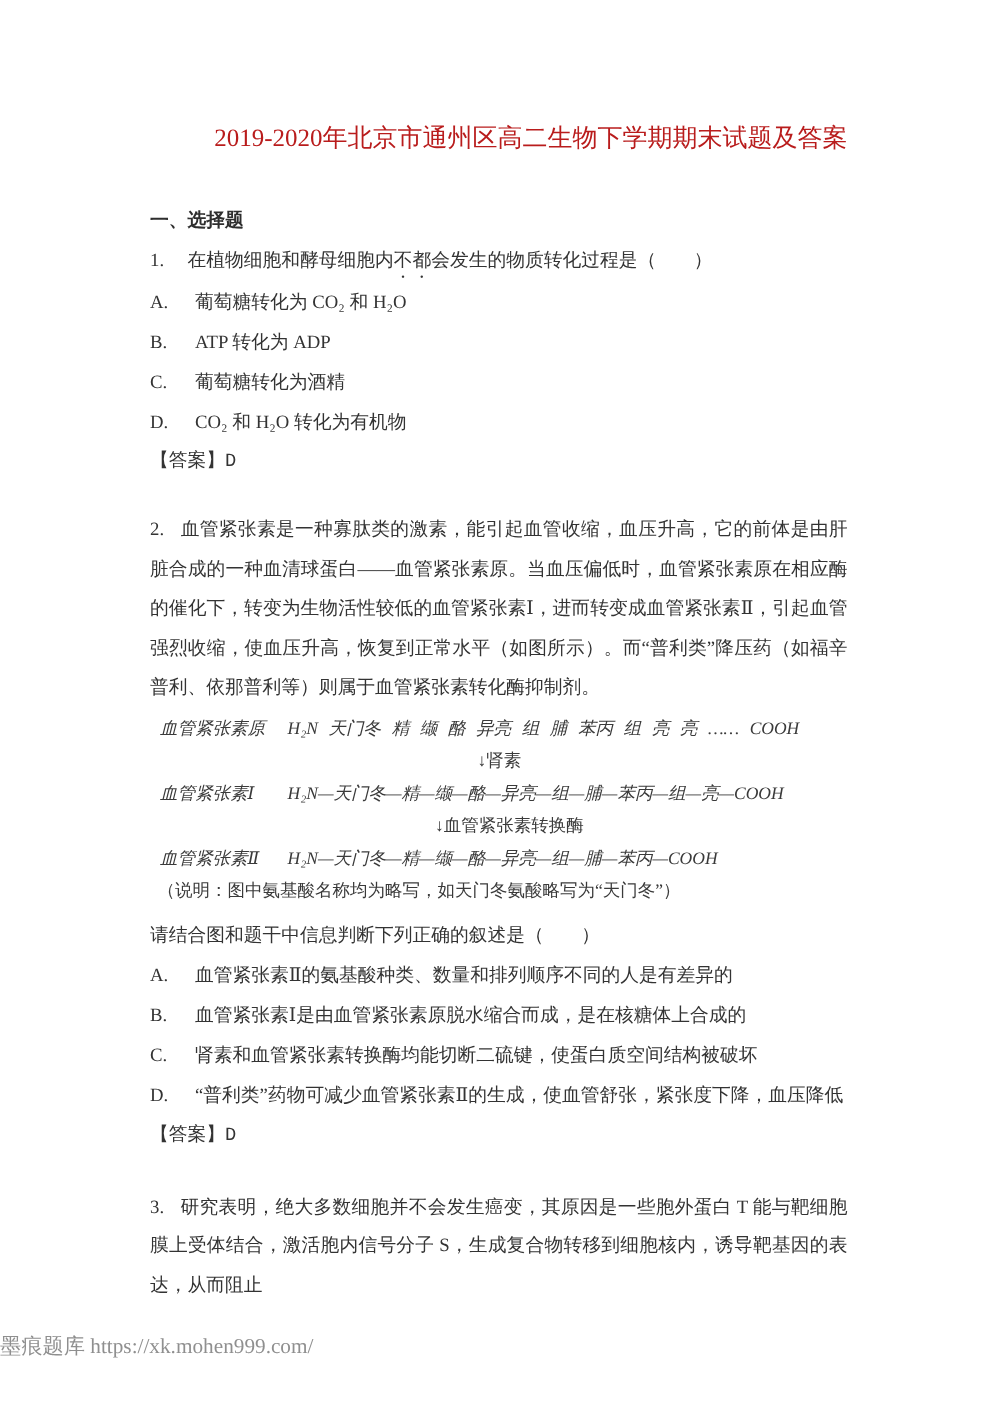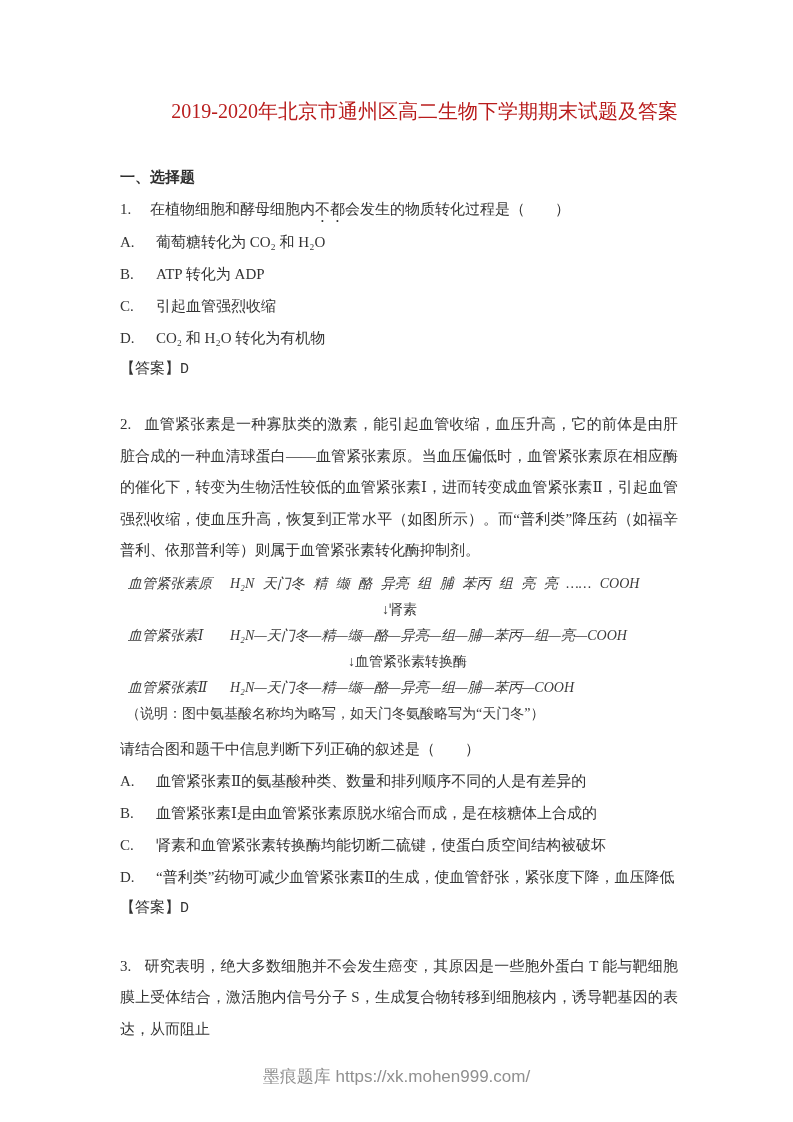--- a/index.html
+++ b/index.html
@@ -67,22 +67,21 @@
   .d-note { padding-left:6px; }
 
   .ask { margin-top:6px; }
 
   .q3-block { margin-top:26px; }
 
   .footer {
     position:absolute;
     left:0; right:0;
     top:1063px;
-    text-align:center;
-    font-family:Liberation Sans, sans-serif;
+    font-family:Liberation Serif, serif;
     font-size:17px;
     line-height:28px;
     color:#8f8f8f;
   }
   .footer a { color:#8f8f8f; text-decoration:none; }
 </style>
 </head>
 <body>
 
 <div class="content">
@@ -99,21 +98,21 @@
     <div class="line opt">
       <span class="opt-letter">A.</span>
       <span class="opt-text">葡萄糖转化为 CO₂ 和 H₂O</span>
     </div>
     <div class="line opt">
       <span class="opt-letter">B.</span>
       <span class="opt-text">ATP 转化为 ADP</span>
     </div>
     <div class="line opt">
       <span class="opt-letter">C.</span>
-      <span class="opt-text">引起血管强烈收缩</span>
+      <span class="opt-text">葡萄糖转化为酒精</span>
     </div>
     <div class="line opt">
       <span class="opt-letter">D.</span>
       <span class="opt-text">CO₂ 和 H₂O 转化为有机物</span>
     </div>
     <div class="answer">【答案】D</div>
   </div>
 
   <div>
     <p class="para">

